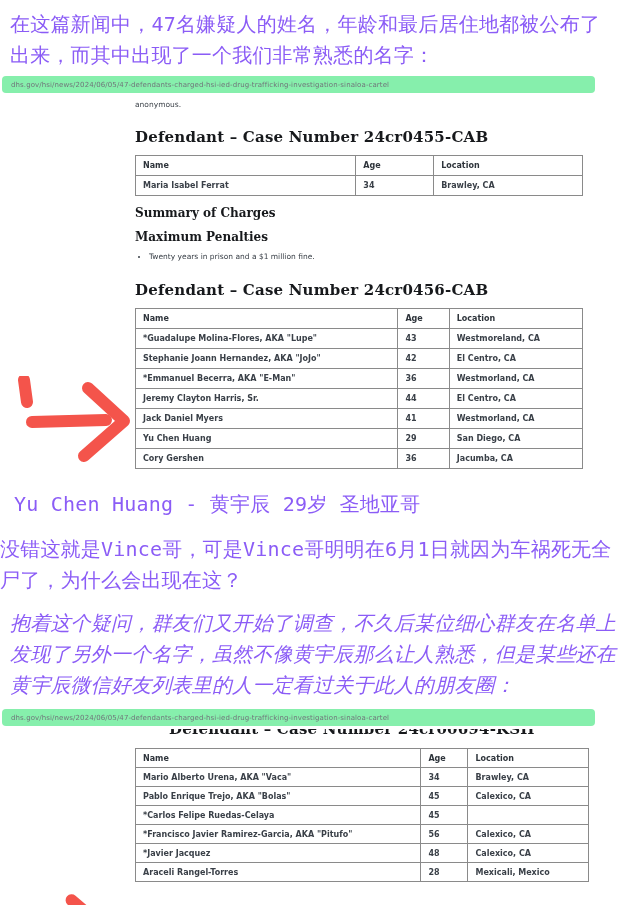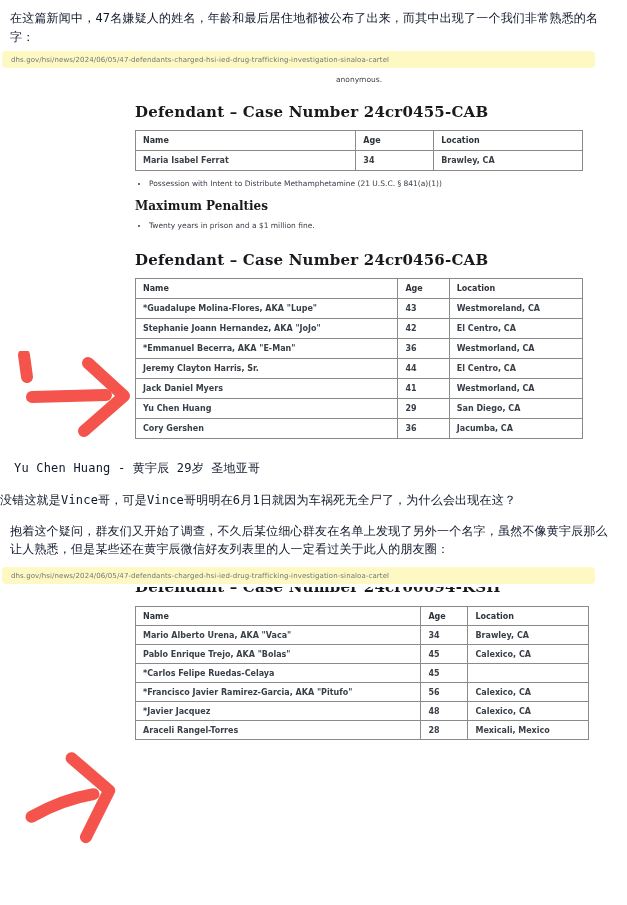--- a/index.html
+++ b/index.html
@@ -2,51 +2,51 @@
 <html><head>
 <meta charset="utf-8">
 <style>
   * { margin:0; padding:0; box-sizing:border-box; }
   html,body { width:627px; height:905px; background:#ffffff; overflow:hidden; }
   body { position:relative; }
 
   
   .zh {
     font-family:"DejaVu Sans Mono","Liberation Mono",monospace;
-    color:#0f172a;
-    font-size:12px;
+    color:#8b5cf6;
+    font-size:20px;
     line-height:1.55;
     letter-spacing:0.2px;
   }
   .para1 { padding:9px 10px 0 10px; }
   .name-line { padding:20px 10px 0 14px; }
   .para2 { padding:14px 10px 0 0; }
-  .para3 { padding:12px 10px 0 10px; }
+  .para3 { padding:12px 10px 0 10px;font-style:italic; }
 
   
   .shot { position:relative; }
   .urlbar {
     margin:5px 32px 0 2px;
-    background:#fef9c3;
+    background:#86efac;
     border-radius:4px;
     padding:5px 9px 4px 9px;
     font-family:"DejaVu Sans","Liberation Sans",sans-serif;
     font-size:7px;
     color:#70757a;
     letter-spacing:0.1px;
     white-space:nowrap;
     overflow:hidden;
   }
   .dhs-content {
     margin-left:135px;
     margin-right:44px;
     font-family:"DejaVu Sans","Liberation Sans",sans-serif;
     color:#3d4551;
   }
-  .anon { font-size:7.5px; margin-top:7px; color:#40464d;text-align:center; }
+  .anon { font-size:7.5px; margin-top:7px; color:#40464d; }
   .disclaimer {
     font-size:7.5px;
     font-style:italic;
     line-height:1.6;
     margin-top:6px;
     color:#40464d;
   }
   .case-head {
     font-family:"DejaVu Serif","Liberation Serif",serif;
     font-weight:bold;
@@ -81,21 +81,21 @@
     margin-top:10px;
   }
   ul.bullets {
     margin:7px 0 0 14px;
     font-size:7.5px;
     line-height:1.5;
     color:#3a4048;
   }
   ul.bullets li { margin-bottom:3.5px; }
 
-  .clip-head { height:10px; overflow:hidden; margin-top:3px; }
+  .clip-head { height:10px; overflow:hidden; margin-top:3px;margin-left:34px; }
   .clip-head span {
     display:block;
     margin-top:-9px;
     font-family:"DejaVu Serif","Liberation Serif",serif;
     font-weight:bold;
     font-size:15px;
     color:#17191c;
     letter-spacing:0.2px;
   }
 
@@ -128,23 +128,21 @@
         </thead>
       <tbody>
           <tr>
             <td>Maria Isabel Ferrat</td>
             <td>34</td>
             <td>Brawley, CA</td>
           </tr>
         </tbody>
     </table>
 
-    <ul class="bullets">
-        <li>Possession with Intent to Distribute Methamphetamine (21 U.S.C. § 841(a)(1))</li>
-      </ul>
+    <div class="sec-head">Summary of Charges</div>
 
     <div class="sec-head">Maximum Penalties</div>
     <ul class="bullets">
         <li>Twenty years in prison and a $1 million fine.</li>
       </ul>
 
     <div class="case-head">Defendant – Case Number 24cr0456-CAB</div>
     <table class="dhs-table t2">
       <colgroup>
           <col style="width:58.7%">

